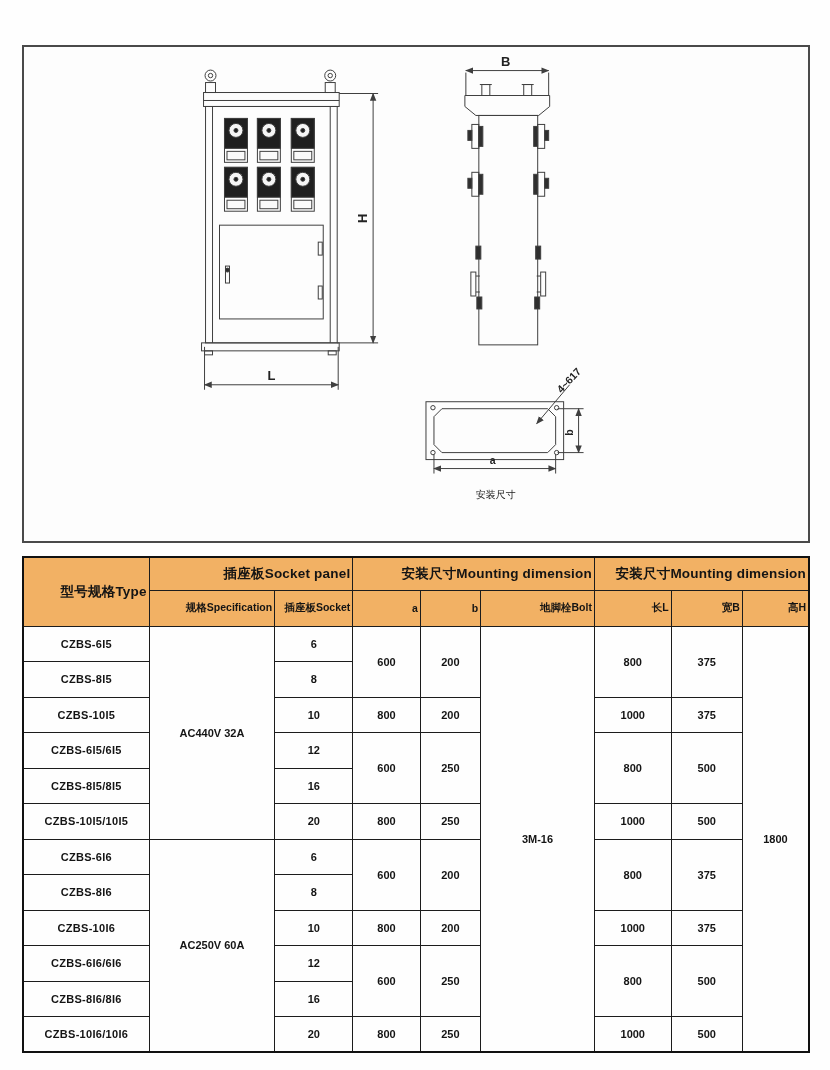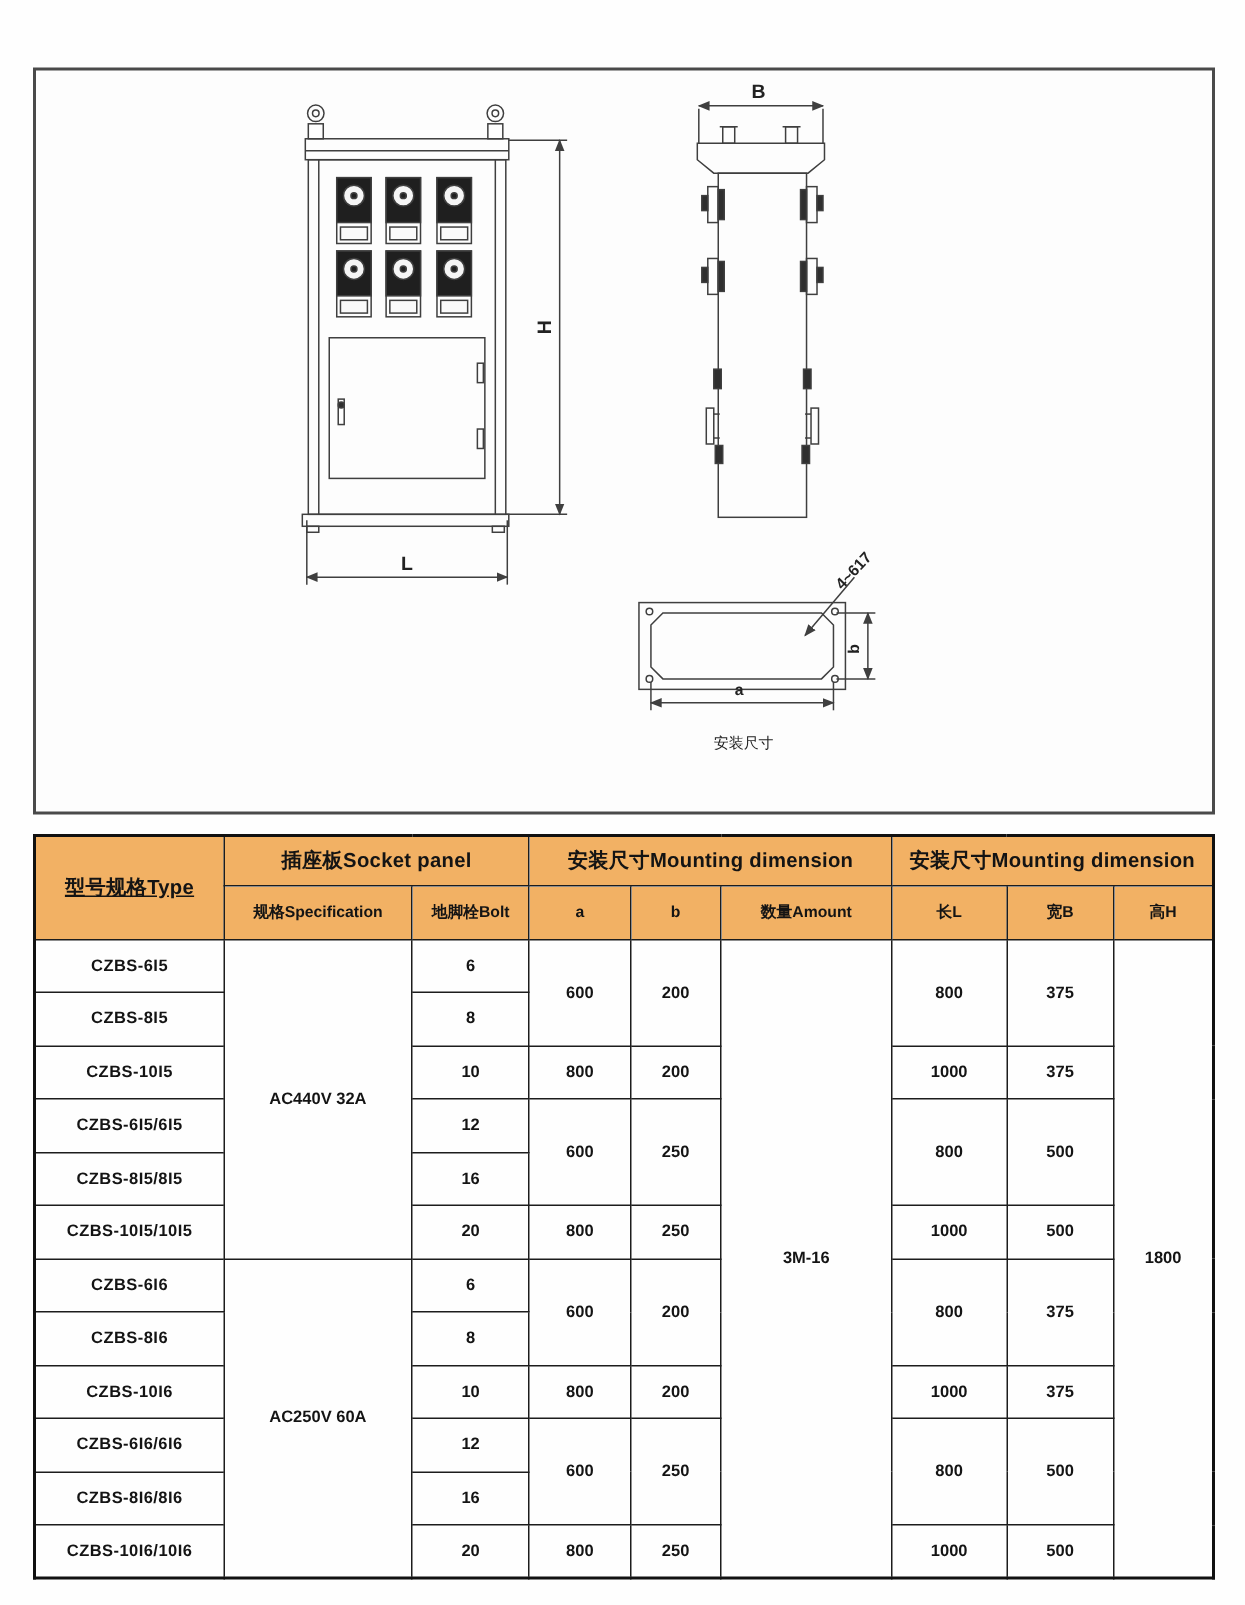--- a/index.html
+++ b/index.html
@@ -27,27 +27,27 @@
   .spec-table-wrap { position:absolute; left:22px; top:556px; width:788px; }
   table.spec {
     border-collapse:collapse; table-layout:fixed; width:788px;
     font-size:11px; font-weight:bold; color:#141414;
     border:2px solid #111;
   }
   table.spec th, table.spec td {
     border:1px solid var(--line, #1c1c1c); text-align:center; vertical-align:middle;
     padding:0 2px; overflow:hidden; white-space:nowrap;
   }
-  table.spec thead th { background:var(--header-bg, #f2b164); }
+  table.spec thead th { background:var(--header-bg, #f2b164);text-align:right; }
   tr.group-row { height:33px; }
   tr.group-row th { font-size:13.5px; letter-spacing:0.2px; }
   tr.sub-row { height:36px;padding-left:40px; }
   tr.sub-row th { font-size:10.5px; }
   tbody tr { height:35.5px; }
-  th.th-type { vertical-align:top; padding-top:8px;text-decoration:underline; }
+  th.th-type { vertical-align:top; padding-top:8px; }
   td.cell-type { letter-spacing:0.3px; }
 </style>
 </head>
 <body>
 
 <div class="page">
 
   <div class="drawing-frame">
     <svg viewBox="0 0 786 494">
       <defs>
@@ -240,24 +240,24 @@
       </colgroup>
       <thead>
         <tr class="group-row">
           <th rowspan="2" class="th-type">型号规格Type</th>
           <th colspan="2">插座板Socket panel</th>
           <th colspan="3">安装尺寸Mounting dimension</th>
           <th colspan="3">安装尺寸Mounting dimension</th>
         </tr>
         <tr class="sub-row">
           <th>规格Specification</th>
-          <th>地脚栓Bolt</th>
+          <th>插座板Socket</th>
           <th>a</th>
           <th>b</th>
-          <th>数量Amount</th>
+          <th>地脚栓Bolt</th>
           <th>长L</th>
           <th>宽B</th>
           <th>高H</th>
         </tr>
       </thead>
       <tbody>
 
         <tr>
           <td class="cell-type">CZBS-6I5</td>
           <td rowspan="6">AC440V 32A</td>

